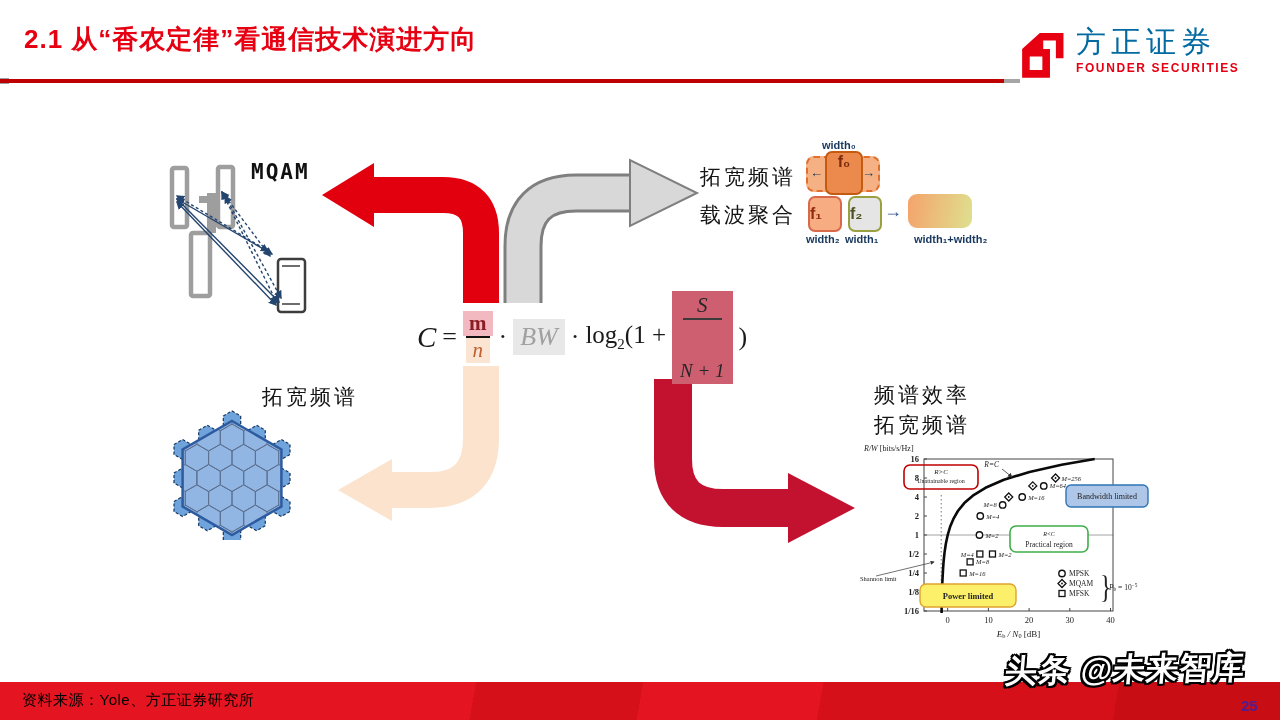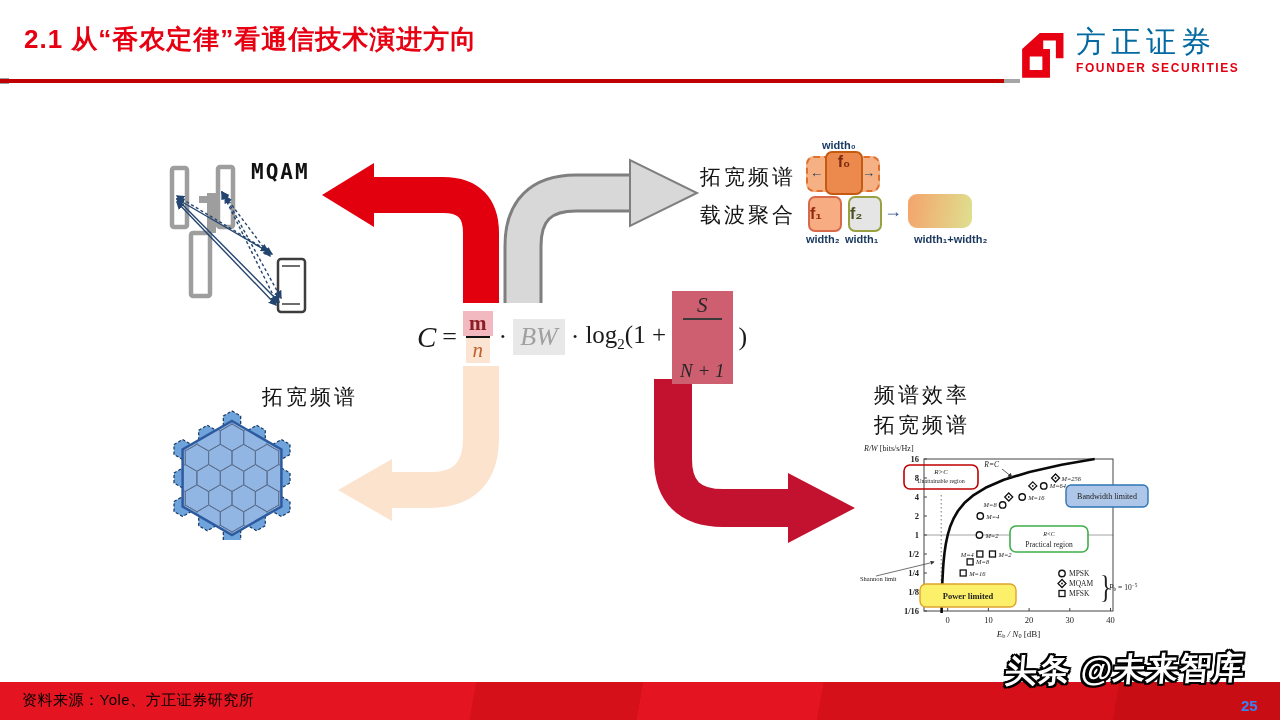--- a/index.html
+++ b/index.html
@@ -68,21 +68,21 @@
   .mlabel{font-size:6.5px;font-style:italic;}
   .axis-label{font-size:8px;}
 
   
   #footer{left:0;top:682px;width:1280px;height:38px;z-index:3;
     background:linear-gradient(100deg,#E41420 0%,#E41420 37%,#D51019 37%,#D51019 50%,#E41420 50%,#E41420 64%,#D51019 64%,#D51019 87%,#C80D15 87%);}
   #source-note{left:22px;top:691px;color:#000000;font-size:15px;letter-spacing:0.5px;z-index:4;}
   #watermark{left:1005px;top:648px;font-size:32px;font-weight:900;color:#fff;z-index:5;letter-spacing:1px;
     transform:skewX(-6deg) rotate(-1deg);
     text-shadow:2px 2px 0 #000,-2px 2px 0 #000,2px -2px 0 #000,-2px -2px 0 #000,0 2px 0 #000,2px 0 0 #000,0 -2px 0 #000,-2px 0 0 #000;}
-  #page-num{left:1241px;top:697px;color:#3b82f6;font-size:15px;font-weight:bold;z-index:6;}
+  #page-num{left:1241px;top:697px;color:#4c1d95;font-size:15px;font-weight:bold;z-index:6;}
 </style>
 </head>
 <body>
 
 <div class="abs" id="page-title">2.1 从“香农定律”看通信技术演进方向</div>
 <div class="abs" id="rule-start"></div>
 <div class="abs" id="rule-main"></div>
 <div class="abs" id="rule-tip"></div>
 
 <div class="abs" id="logo">

